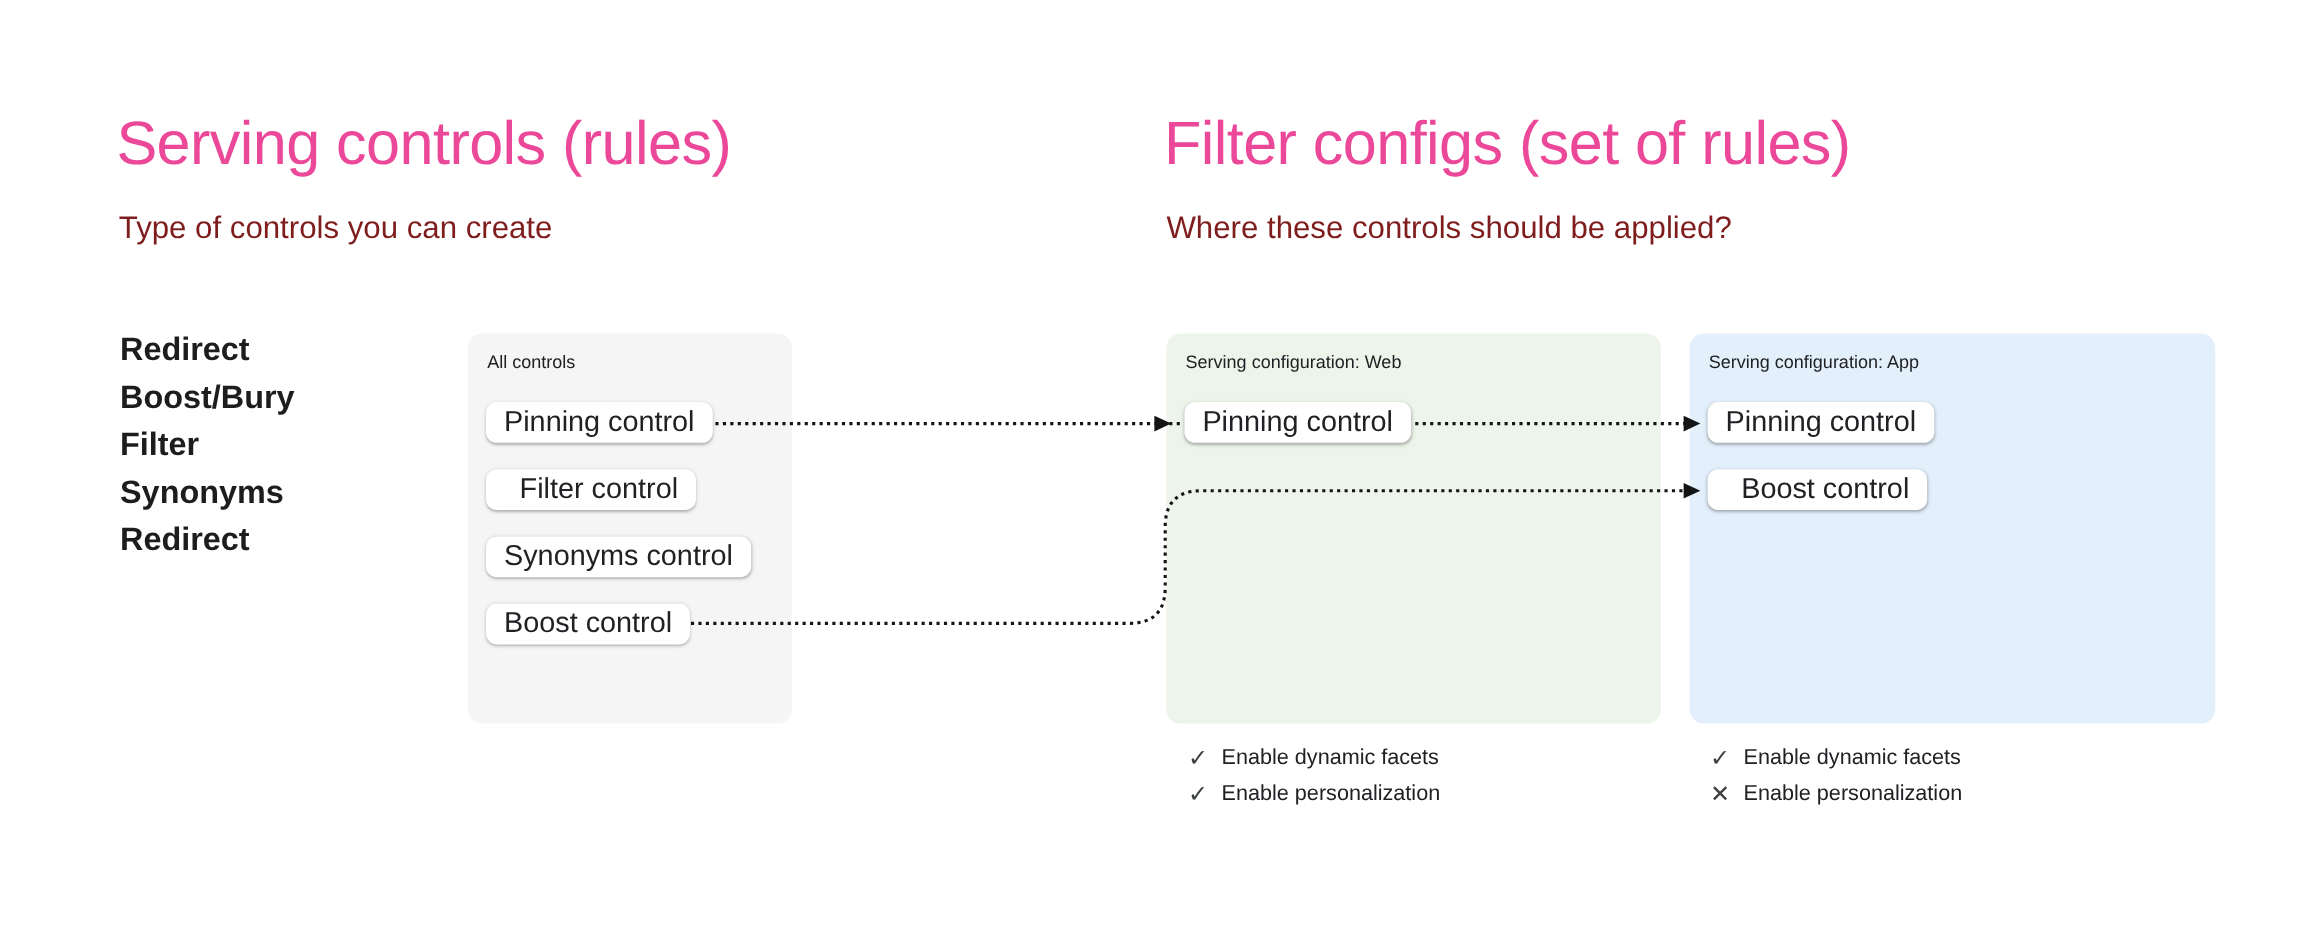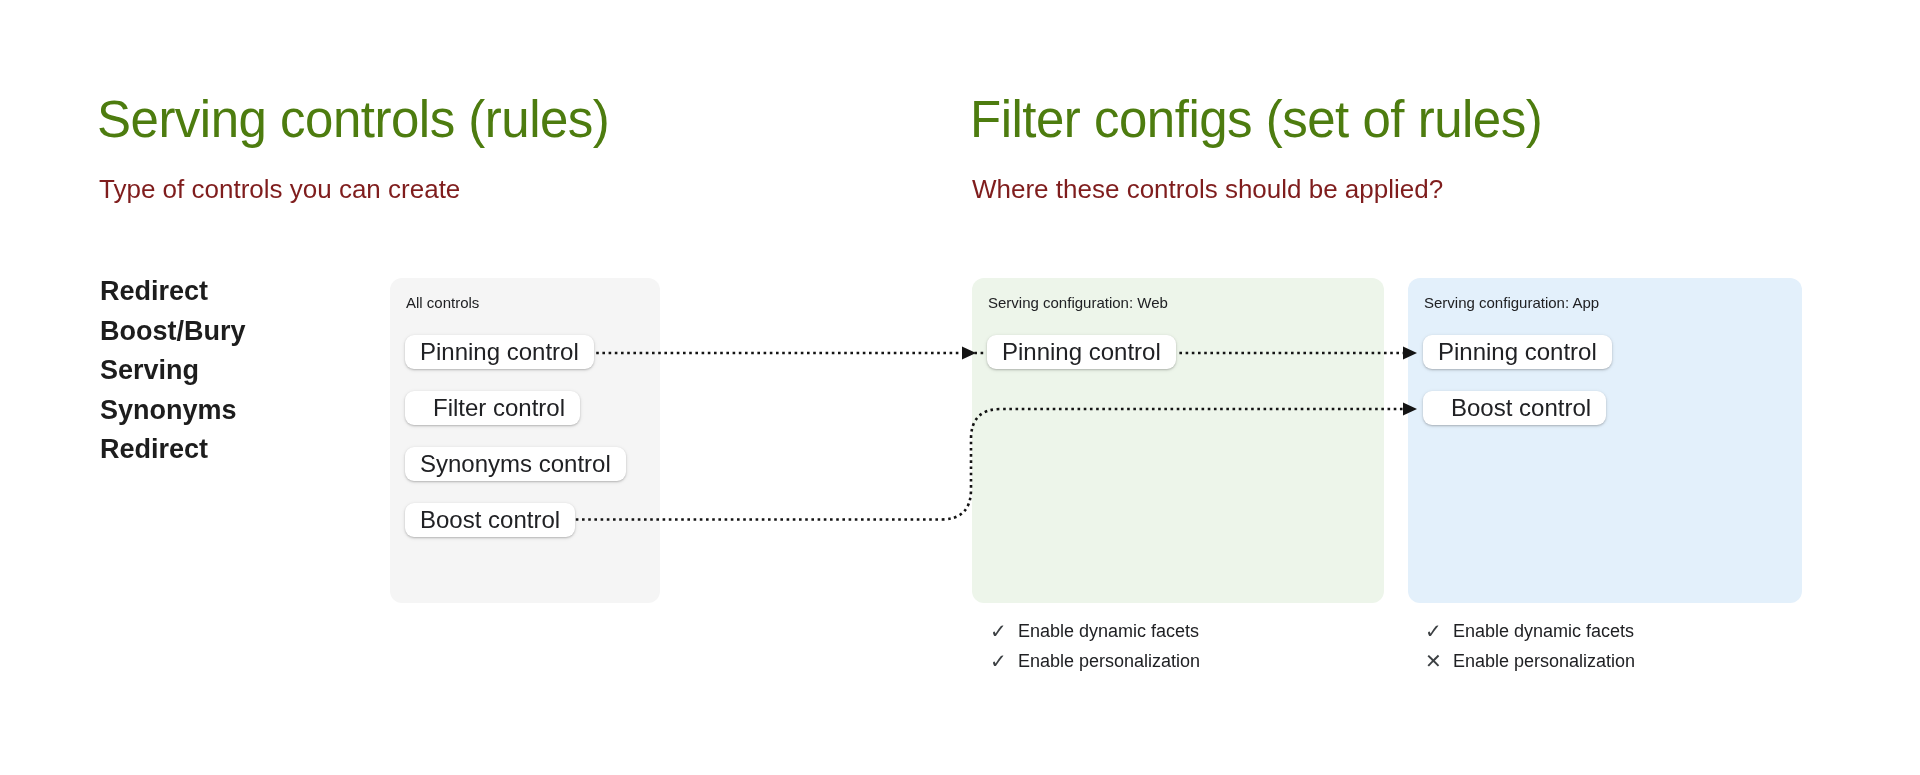--- a/index.html
+++ b/index.html
@@ -2,36 +2,36 @@
 <html><head>
 <meta charset="utf-8">
 <style>
   * { margin:0; padding:0; box-sizing:border-box; }
   html,body { background:#ffffff; }
   body { font-family:"Liberation Sans","DejaVu Sans",sans-serif; color:#202124; }
 
   .canvas { position:relative; width:1920px; height:775px; background:#ffffff; overflow:hidden; }
 
   
-  .page-title { position:absolute; font-size:51px; font-weight:400; letter-spacing:-0.5px; color:#4d7c0f; white-space:nowrap; }
+  .page-title { position:absolute; font-size:51px; font-weight:400; letter-spacing:-0.5px; color:#ec4899; white-space:nowrap; }
   .page-subtitle { position:absolute; font-size:26px; font-weight:400; color:#7f1d1d; white-space:nowrap; }
   .title-left { left:97px; top:90px; }
   .subtitle-left { left:99px; top:174px; }
   .title-right { left:970px; top:90px; }
   .subtitle-right { left:972px; top:174px; }
 
   
   .control-types { position:absolute; left:100px; top:272px; list-style:none; }
   .control-types li { font-size:27px; font-weight:700; line-height:39.5px; color:#1d1d1d; white-space:nowrap; }
 
   
   .box { position:absolute; top:278px; height:325px; border-radius:12px; }
   .box-all { left:390px; width:270px; }
   .box-web { left:972px; width:412px; }
-  .box-app { left:1408px; width:394px; }
+  .box-app { left:1408px; width:438px; }
   .box-label { position:absolute; left:16px; top:16px; z-index:2; font-size:15px; color:#202124; white-space:nowrap; }
 
   .pill { position:absolute; left:15px; z-index:2; display:inline-flex; align-items:center;
           height:34px; padding:0 15px; background:#ffffff; border-radius:9px;
           box-shadow:0 1px 2px rgba(0,0,0,.20), 0 1px 4px rgba(0,0,0,.10);
           font-size:24px; color:#202124; white-space:nowrap; }
   .p1 { top:57px; } .p2 { top:113px;padding-left:28px; } .p3 { top:169px; } .p4 { top:225px; }
 
   
   .connectors { position:absolute; left:0; top:0; z-index:1; pointer-events:none; }
@@ -52,21 +52,21 @@
 <div class="canvas">
 
   <h1 class="page-title title-left">Serving controls (rules)</h1>
   <p class="page-subtitle subtitle-left">Type of controls you can create</p>
   <h1 class="page-title title-right">Filter configs (set of rules)</h1>
   <p class="page-subtitle subtitle-right">Where these controls should be applied?</p>
 
   <ul class="control-types">
     <li>Redirect</li>
     <li>Boost/Bury</li>
-    <li>Serving</li>
+    <li>Filter</li>
     <li>Synonyms</li>
     <li>Redirect</li>
   </ul>
 
   <div class="box box-all" style="background: rgb(245, 245, 245);">
     <div class="box-label">All controls</div>
     <div class="pill p1">Pinning control</div>
     <div class="pill p2">Filter control</div>
     <div class="pill p3">Synonyms control</div>
     <div class="pill p4">Boost control</div>

